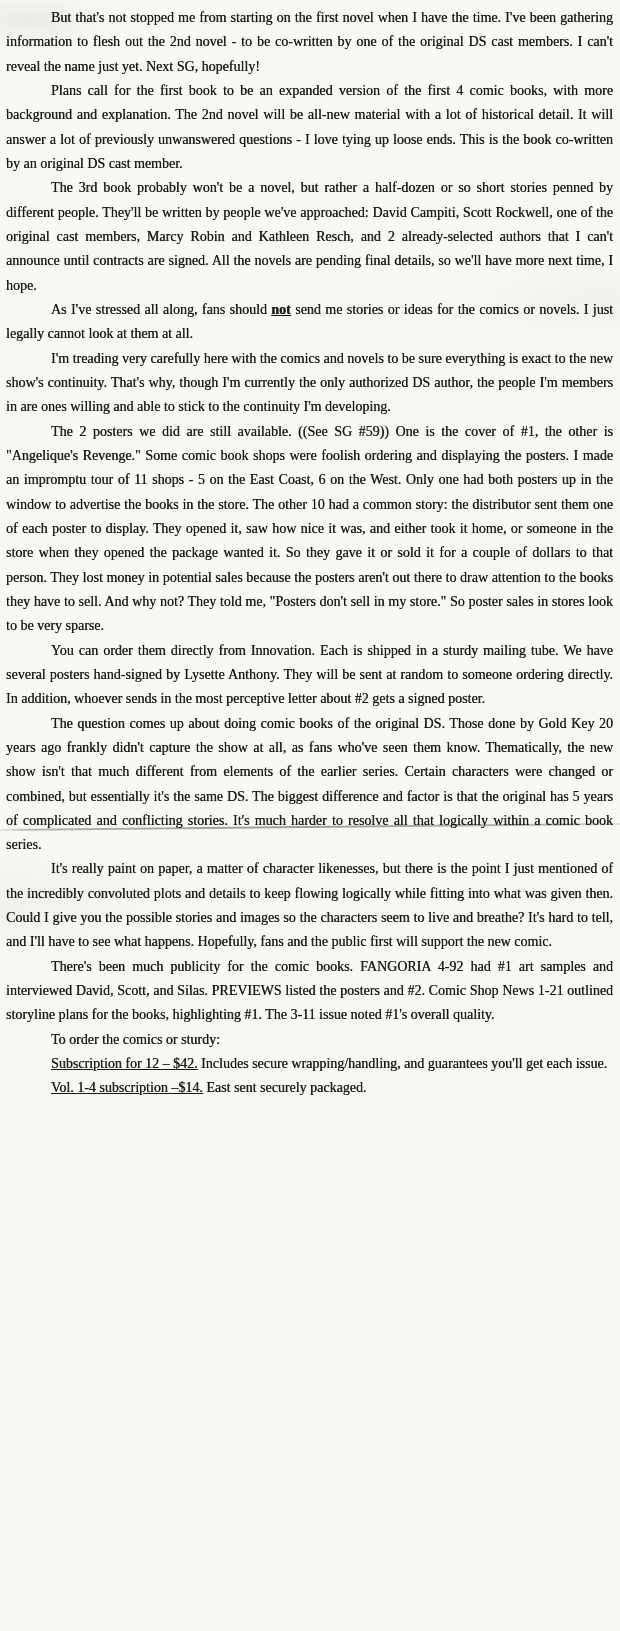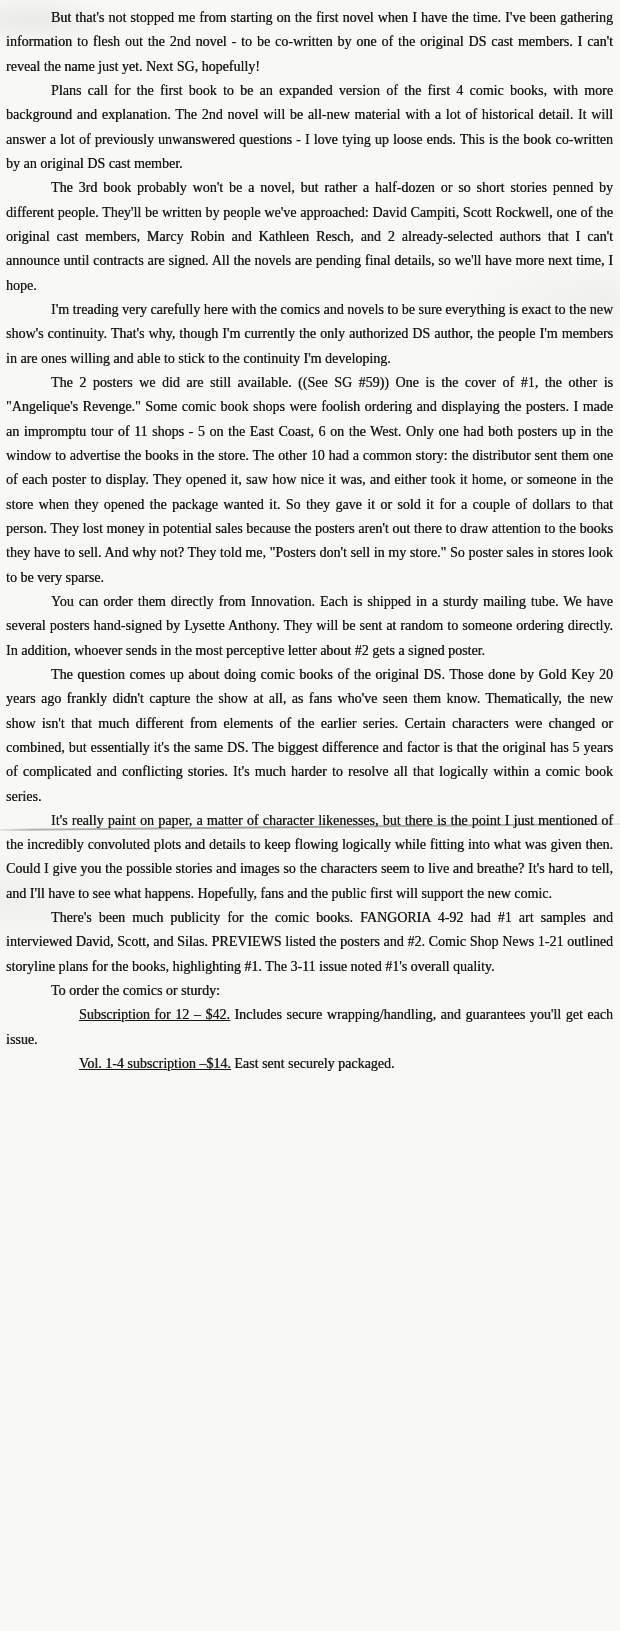--- a/index.html
+++ b/index.html
@@ -32,21 +32,20 @@
   p.para {
     margin: 0;
     text-indent: 45px;
   }
   .bold-underline {
     font-weight: bold;
     text-decoration: underline;
   }
   .underline {
     text-decoration: underline;
-    margin-left: 28px;
   }
   #crease {
     position: absolute;
     left: -6px;
     right: -6px;
     top: 826px;
     height: 2px;
     z-index: 0;
     transform: rotate(-0.55deg);
     background: linear-gradient(to right,
@@ -58,20 +57,21 @@
   }
 </style>
 </head>
 <body>
 
 <div id="crease"></div>
 <div id="doc">
     <p class="para"><span>But that's not stopped me from starting on the first novel when I have the time. I've been gathering information to flesh out the 2nd novel - to be co-written by one of the original DS cast members. I can't reveal the name just yet. Next SG, hopefully!</span></p>
     <p class="para"><span>Plans call for the first book to be an expanded version of the first 4 comic books, with more background and explanation. The 2nd novel will be all-new material with a lot of historical detail. It will answer a lot of previously unwanswered questions - I love tying up loose ends. This is the book co-written by an original DS cast member.</span></p>
     <p class="para"><span>The 3rd book probably won't be a novel, but rather a half-dozen or so short stories penned by different people. They'll be written by people we've approached: David Campiti, Scott Rockwell, one of the original cast members, Marcy Robin and Kathleen Resch, and 2 already-selected authors that I can't announce until contracts are signed. All the novels are pending final details, so we'll have more next time, I hope.</span></p>
+    <p class="para"><span>As I've stressed all along, fans should </span><span class="bold-underline">not</span><span> send me stories or ideas for the comics or novels. I just legally cannot look at them at all.</span></p>
     <p class="para"><span>I'm treading very carefully here with the comics and novels to be sure everything is exact to the new show's continuity. That's why, though I'm currently the only authorized DS author, the people I'm members in are ones willing and able to stick to the continuity I'm developing.</span></p>
     <p class="para"><span>The 2 posters we did are still available. ((See SG #59)) One is the cover of #1, the other is "Angelique's Revenge." Some comic book shops were foolish ordering and displaying the posters. I made an impromptu tour of 11 shops - 5 on the East Coast, 6 on the West. Only one had both posters up in the window to advertise the books in the store. The other 10 had a common story: the distributor sent them one of each poster to display. They opened it, saw how nice it was, and either took it home, or someone in the store when they opened the package wanted it. So they gave it or sold it for a couple of dollars to that person. They lost money in potential sales because the posters aren't out there to draw attention to the books they have to sell. And why not? They told me, "Posters don't sell in my store." So poster sales in stores look to be very sparse.</span></p>
     <p class="para"><span>You can order them directly from Innovation. Each is shipped in a sturdy mailing tube. We have several posters hand-signed by Lysette Anthony. They will be sent at random to someone ordering directly. In addition, whoever sends in the most perceptive letter about #2 gets a signed poster.</span></p>
     <p class="para"><span>The question comes up about doing comic books of the original DS. Those done by Gold Key 20 years ago frankly didn't capture the show at all, as fans who've seen them know. Thematically, the new show isn't that much different from elements of the earlier series. Certain characters were changed or combined, but essentially it's the same DS. The biggest difference and factor is that the original has 5 years of complicated and conflicting stories. It's much harder to resolve all that logically within a comic book series.</span></p>
     <p class="para"><span>It's really paint on paper, a matter of character likenesses, but there is the point I just mentioned of the incredibly convoluted plots and details to keep flowing logically while fitting into what was given then. Could I give you the possible stories and images so the characters seem to live and breathe? It's hard to tell, and I'll have to see what happens. Hopefully, fans and the public first will support the new comic.</span></p>
     <p class="para"><span>There's been much publicity for the comic books. FANGORIA 4-92 had #1 art samples and interviewed David, Scott, and Silas. PREVIEWS listed the posters and #2. Comic Shop News 1-21 outlined storyline plans for the books, highlighting #1. The 3-11 issue noted #1's overall quality.</span></p>
     <p class="para"><span>To order the comics or sturdy:</span></p>
     <p class="para"><span class="underline">Subscription for 12 – $42.</span><span> Includes secure wrapping/handling, and guarantees you'll get each issue.</span></p>
     <p class="para"><span class="underline">Vol. 1-4 subscription –$14.</span><span> East sent securely packaged.</span></p>
   </div>

